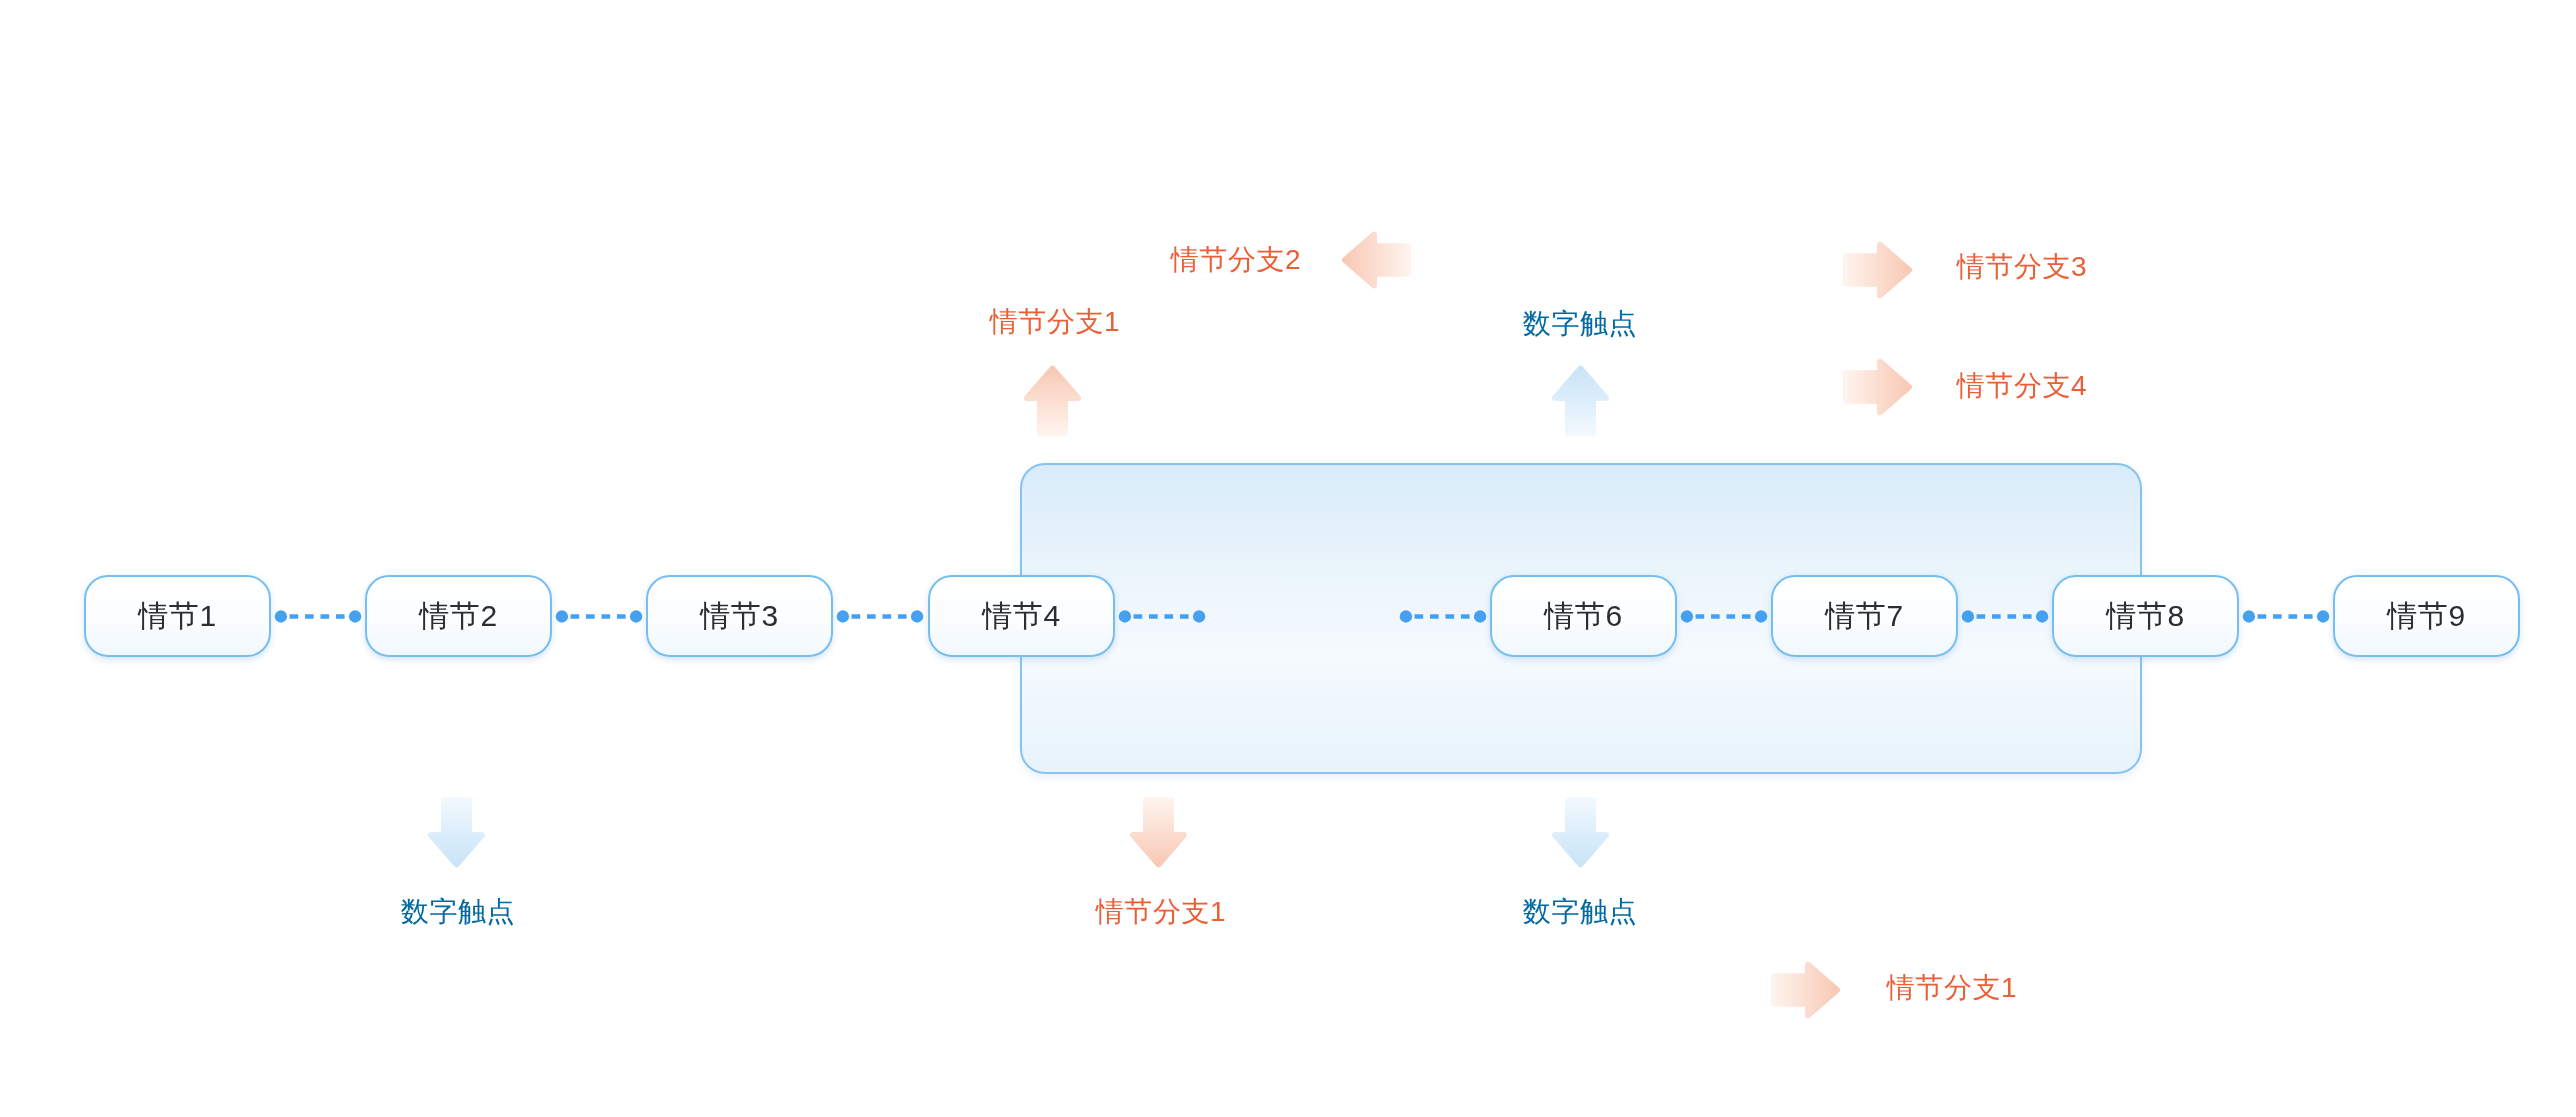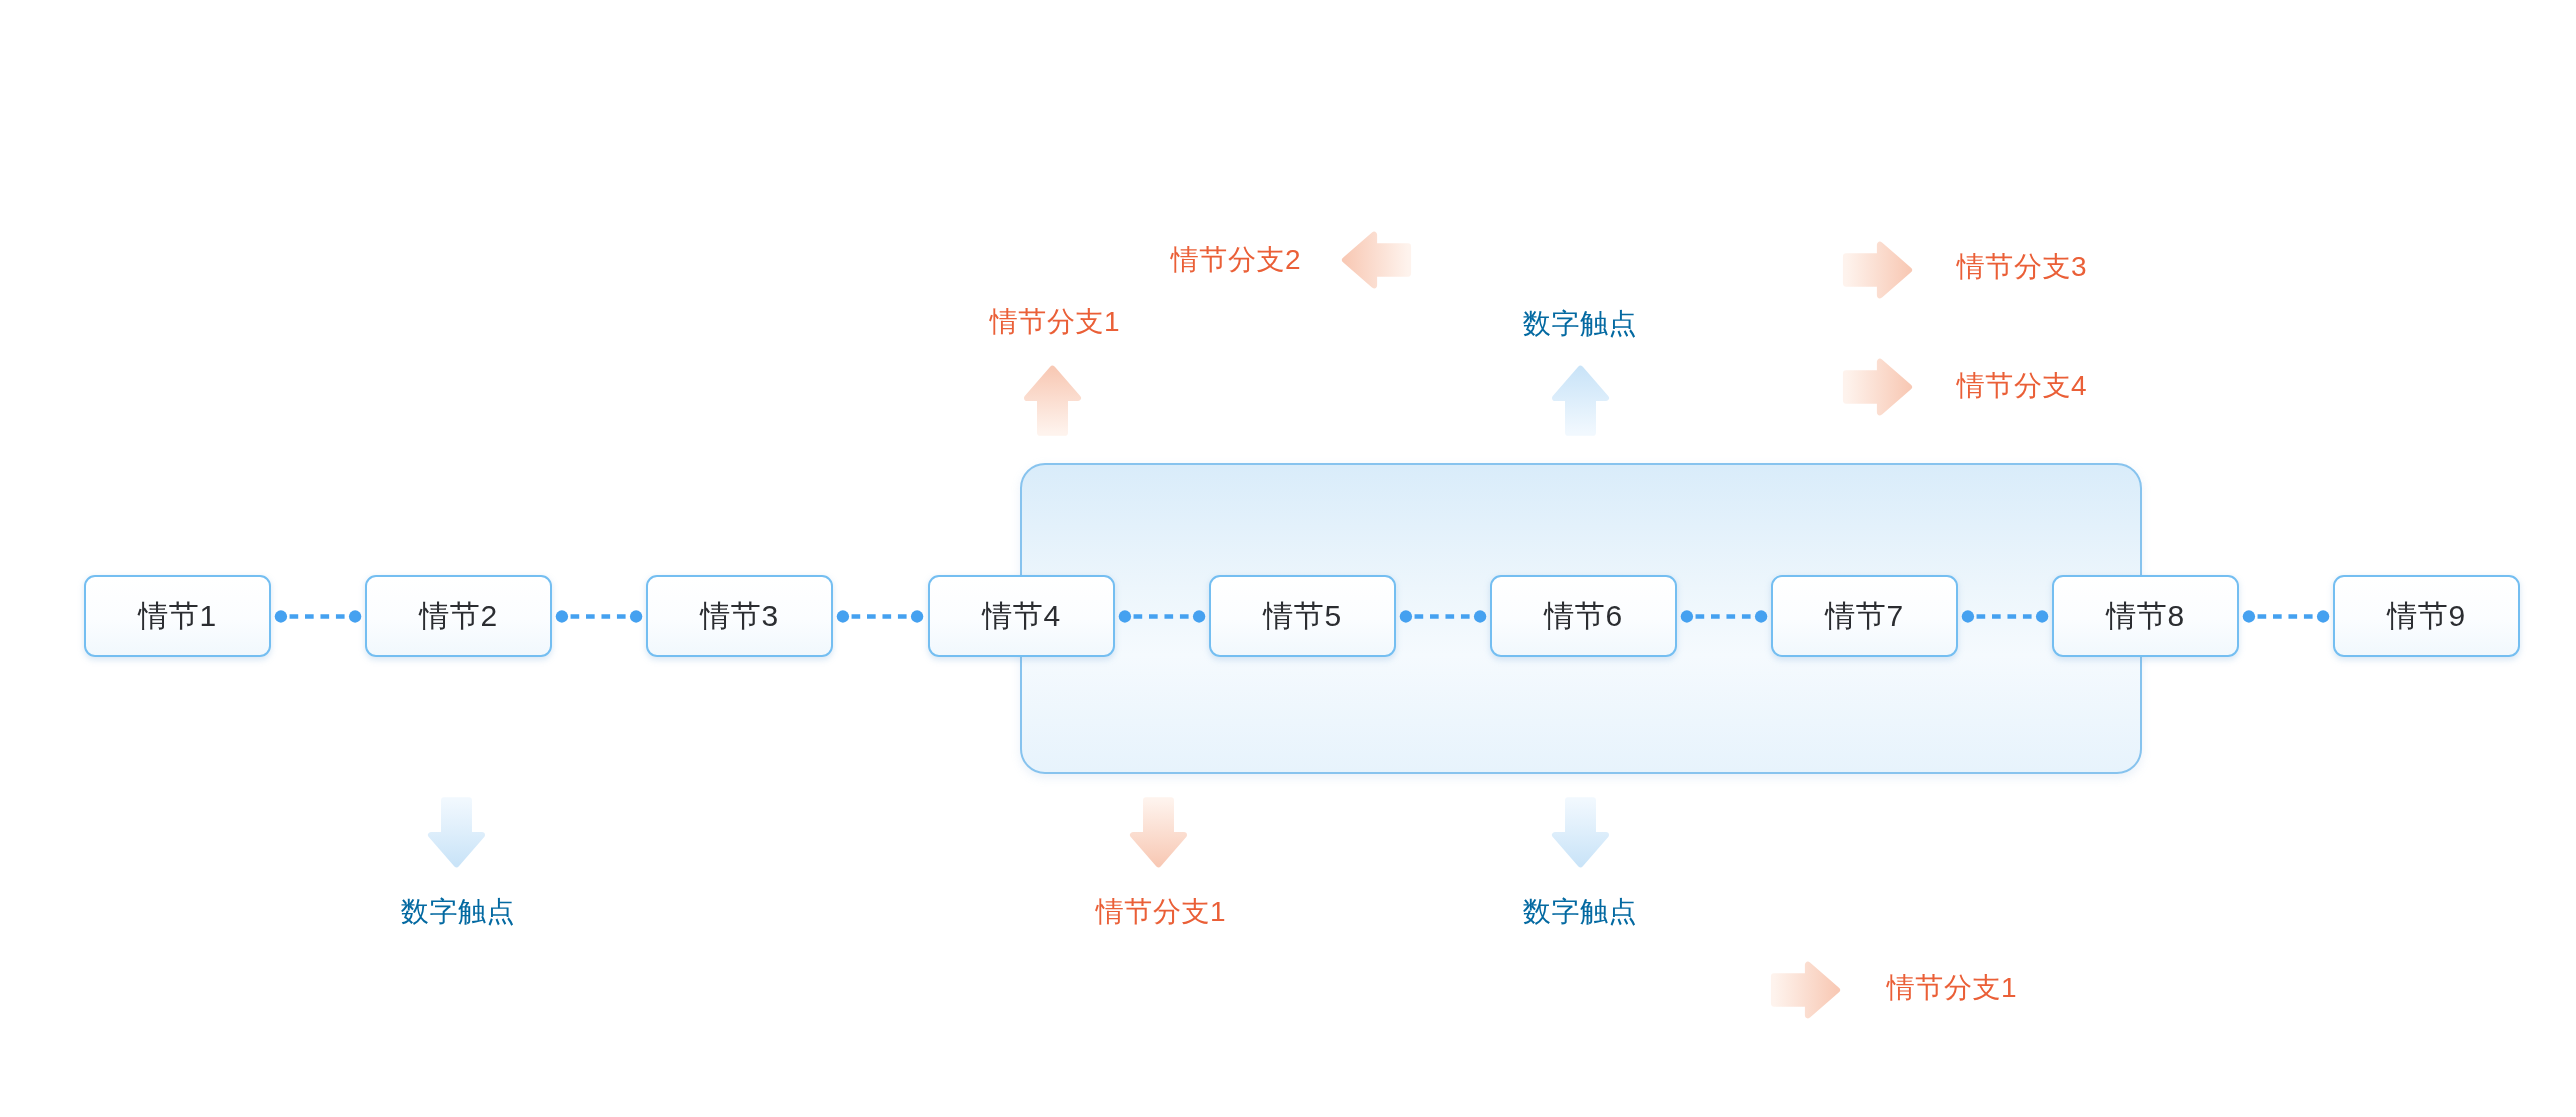--- a/index.html
+++ b/index.html
@@ -8,21 +8,21 @@
   .stage{position:relative;width:2576px;height:1117px;background:#FFFFFF;}
 
   
   .region{position:absolute;left:1020px;top:463px;width:1118px;height:307px;
           border:2.5px solid #87C3EE;border-radius:25px;z-index:1;
           background:linear-gradient(180deg,#D9ECFA 0%,#EDF6FC 40%,#F5FAFE 62%,#E7F3FC 100%);
           box-shadow:0 3.7px 10px rgba(140,180,220,.18);}
 
   
   .node{position:absolute;top:575px;width:187px;height:82px;box-sizing:border-box;
-        border:2.5px solid #74BEF1;border-radius:11px;z-index:3;
+        border:2.5px solid #74BEF1;border-radius:24px;z-index:3;
         background:linear-gradient(180deg,#FFFFFF 0%,#FBFDFF 55%,#F1F8FD 100%);
         box-shadow:0 2.5px 6.2px rgba(120,170,215,.28);
         display:flex;align-items:center;justify-content:center;
         font-size:30px;font-weight:500;color:#2B2D31;letter-spacing:0.6px;}
   .n1{left:84px}.n2{left:365px}.n3{left:646px}.n4{left:928px}.n5{left:1209px}
   .n6{left:1490px}.n7{left:1771px}.n8{left:2052px}.n9{left:2333px}
 
   
   .conn{position:absolute;top:609px;width:94px;height:15px;z-index:2;}
   .c1{left:271px}.c2{left:552px}.c3{left:833px}.c4{left:1115px}
@@ -71,21 +71,20 @@
         </linearGradient>
     </defs>
   </svg>
 
   <div class="region"></div>
 
   <div class="node n1">情节1</div>
   <div class="node n2">情节2</div>
   <div class="node n3">情节3</div>
   <div class="node n4">情节4</div>
-  <div class="node n5">情节5</div>
   <div class="node n6">情节6</div>
   <div class="node n7">情节7</div>
   <div class="node n8">情节8</div>
   <div class="node n9">情节9</div>
 
   <div class="conn c1">
       <svg width="94" height="15" viewBox="0 0 152 24">
         <circle cx="16" cy="12" r="10" fill="#45A1F0"></circle>
         <circle cx="136" cy="12" r="10" fill="#45A1F0"></circle>
         <line x1="30" y1="12" x2="122" y2="12" stroke="#45A1F0" stroke-width="7" stroke-dasharray="14 11"></line>

